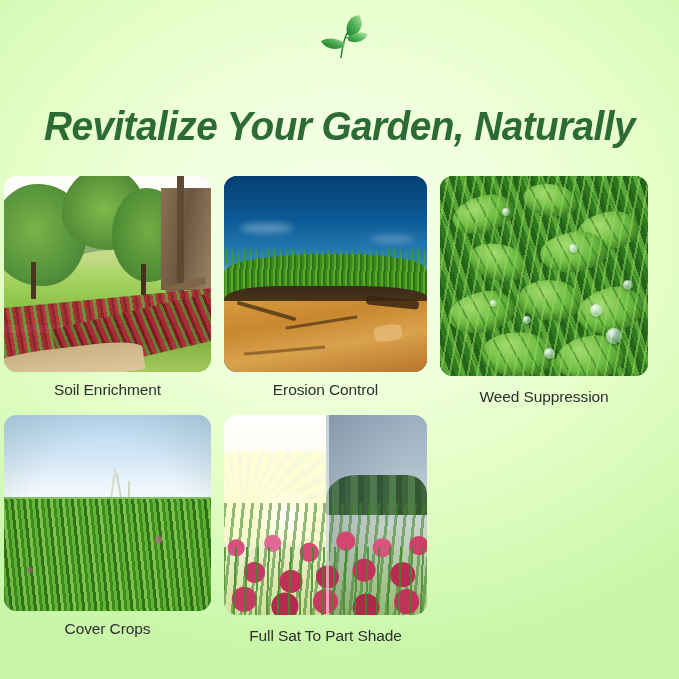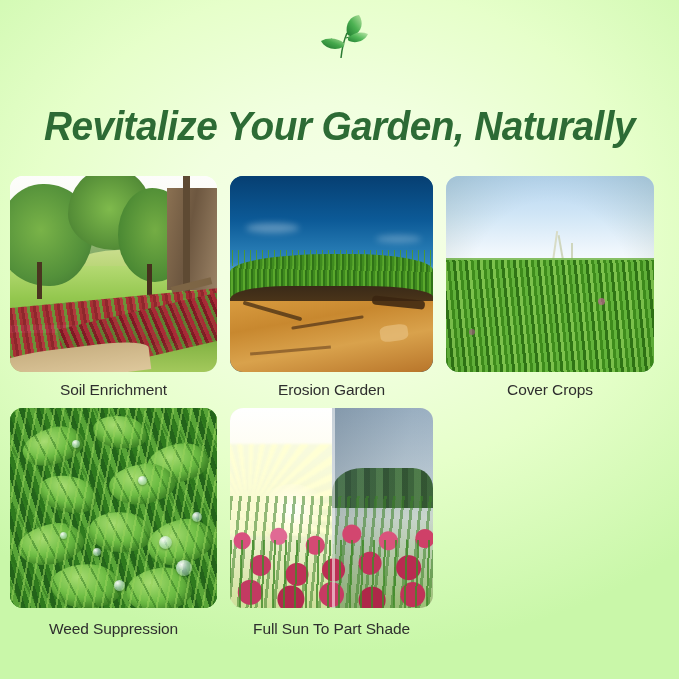--- a/index.html
+++ b/index.html
@@ -73,21 +73,21 @@
     color: #2d6b35;
     letter-spacing: -0.6px;
     line-height: 1.12;
     transform: scaleX(0.97);
     white-space: nowrap;
   }
 
   
   .grid {
     position: absolute;
-    left: 10px;
+    left: 4px;
     top: 176px;
     width: 643px;
     display: grid;
     grid-template-columns: 207px 203px 208px;
     column-gap: 13px;
     row-gap: 8px;
   }
   .cell { width: 100%; }
 
   .thumb {
@@ -599,36 +599,21 @@
         <div class="grass"></div>
         <div class="grass-fringe"></div>
         <div class="darksoil"></div>
         <div class="clay"></div>
         <div class="crack3"></div>
         <div class="crack1"></div>
         <div class="crack2"></div>
         <div class="crack4"></div>
         <div class="chunk"></div>
       </div>
-      <div class="caption">Erosion Garden</div>
-    </div>
-
-    <div class="cell">
-      <div class="thumb t3">
-        <div class="sky"></div>
-        <div class="stalk1"></div>
-        <div class="stalk2"></div>
-        <div class="stalk3"></div>
-        <div class="field-far"></div>
-        <div class="field"></div>
-        <div class="fl1"></div>
-        <div class="fl2"></div>
-        <div class="vignette"></div>
-      </div>
-      <div class="caption">Cover Crops</div>
+      <div class="caption">Erosion Control</div>
     </div>
 
     <div class="cell row2">
       <div class="thumb t4">
         <div class="base"></div>
         <div class="leaf l1"></div>
           <div class="leaf l2"></div>
           <div class="leaf l3"></div>
         <div class="leaf l4"></div>
           <div class="leaf l5"></div>
@@ -643,31 +628,46 @@
           <div class="drop d3"></div>
         <div class="drop d4"></div>
           <div class="drop d5"></div>
           <div class="drop d6"></div>
         <div class="drop d7"></div>
           <div class="drop d8"></div>
       </div>
       <div class="caption">Weed Suppression</div>
     </div>
 
+    <div class="cell">
+      <div class="thumb t3">
+        <div class="sky"></div>
+        <div class="stalk1"></div>
+        <div class="stalk2"></div>
+        <div class="stalk3"></div>
+        <div class="field-far"></div>
+        <div class="field"></div>
+        <div class="fl1"></div>
+        <div class="fl2"></div>
+        <div class="vignette"></div>
+      </div>
+      <div class="caption">Cover Crops</div>
+    </div>
+
     <div class="cell row2">
       <div class="thumb t5">
         <div class="sun-half">
             <div class="sunburst" style="position:absolute"></div>
           </div>
         <div class="sun-core"></div>
         <div class="shade-half"></div>
         <div class="shade-trees"></div>
         <div class="shade-glow"></div>
         <div class="flowers"></div>
         <div class="stems"></div>
         <div class="divider"></div>
       </div>
-      <div class="caption">Full Sun To Part Shade</div>
+      <div class="caption">Full Sat To Part Shade</div>
     </div>
 
 
   </div>
 </div>
 
 </body></html>

